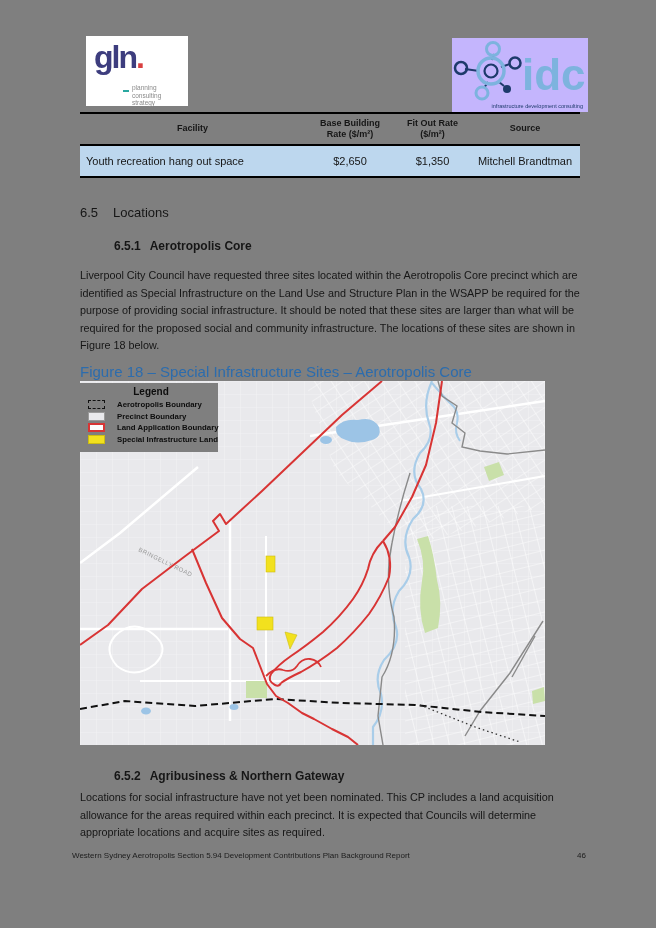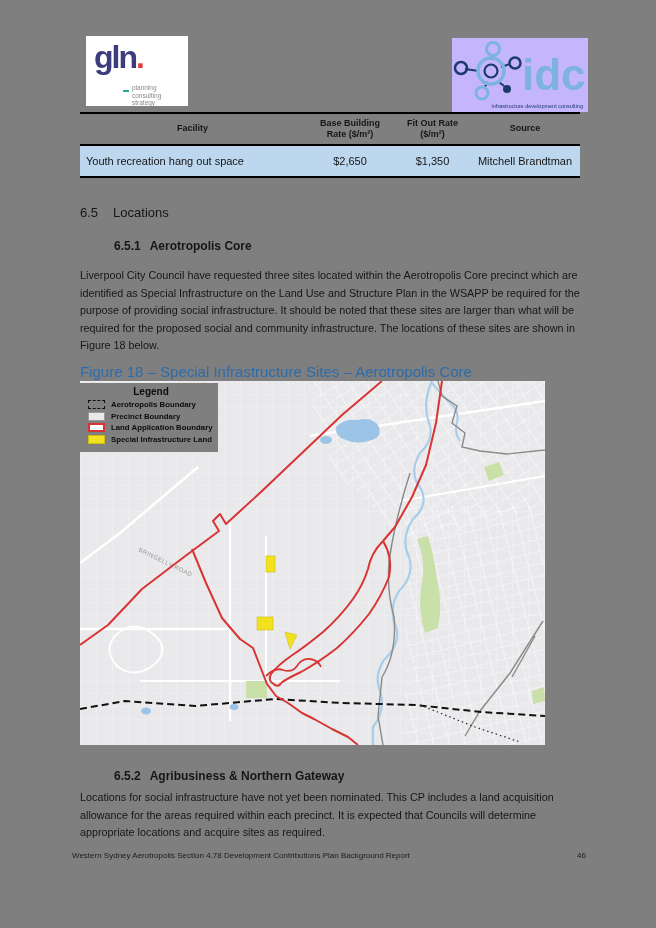--- a/index.html
+++ b/index.html
@@ -41,21 +41,21 @@
   #h-locations{left:80px;top:205px;}
   #h-core{left:114px;top:239px;}
   #para-core{left:80px;top:267px;}
   #fig-caption{left:80px;top:363px;font-size:15px;font-weight:400;color:#2c6cad;text-align:right;}
 
   
   #map-wrap{left:80px;top:381px;width:465px;height:364px;}
   #legend{position:absolute;left:0;top:2px;width:138px;background:#7f7f7f;
     padding:3px 4px 6px 8px;box-sizing:border-box;}
   .legend-title{text-align:center;font-weight:700;font-size:10px;margin-bottom:3px;color:#0d0d0d;}
-  .legend-item{display:flex;align-items:flex-start;gap:6px;margin:2.5px 0;}
+  .legend-item{display:flex;align-items:flex-start;gap:12px;margin:2.5px 0;}
   .swatch{width:17px;height:9px;box-sizing:border-box;flex:0 0 auto;}
   .sw-aero{border:1.6px dashed #111;background:transparent;}
   .sw-precinct{border:1.6px solid #9a9a9a;background:#e9e9ec;}
   .sw-landapp{border:2px solid #d83434;background:#fdfdfd;}
   .sw-special{background:#f2e11e;border:1px solid #cdbd12;}
   .legend-label{font-size:7.8px;font-weight:700;color:#0d0d0d;white-space:nowrap;}
 
   #h-agri{left:114px;top:757px;margin-top:12px;}
   #para-agri{left:80px;top:789px;}
 
@@ -233,15 +233,15 @@
   </div>
 </div>
 
 <div class="abs h3" id="h-agri">
   <span class="h-num-sm">6.5.2</span><span>Agribusiness &amp; Northern Gateway</span>
 </div>
 
 <div class="abs para" id="para-agri">Locations for social infrastructure have not yet been nominated. This CP includes a land acquisition allowance for the areas required within each precinct. It is expected that Councils will determine appropriate locations and acquire sites as required.</div>
 
 <div class="abs" id="footer">
-  <span>Western Sydney Aerotropolis Section 4.78 Development Contributions Plan Background Report</span>
+  <span>Western Sydney Aerotropolis Section 5.94 Development Contributions Plan Background Report</span>
   <span>46</span>
 </div>
 
 </body></html>

